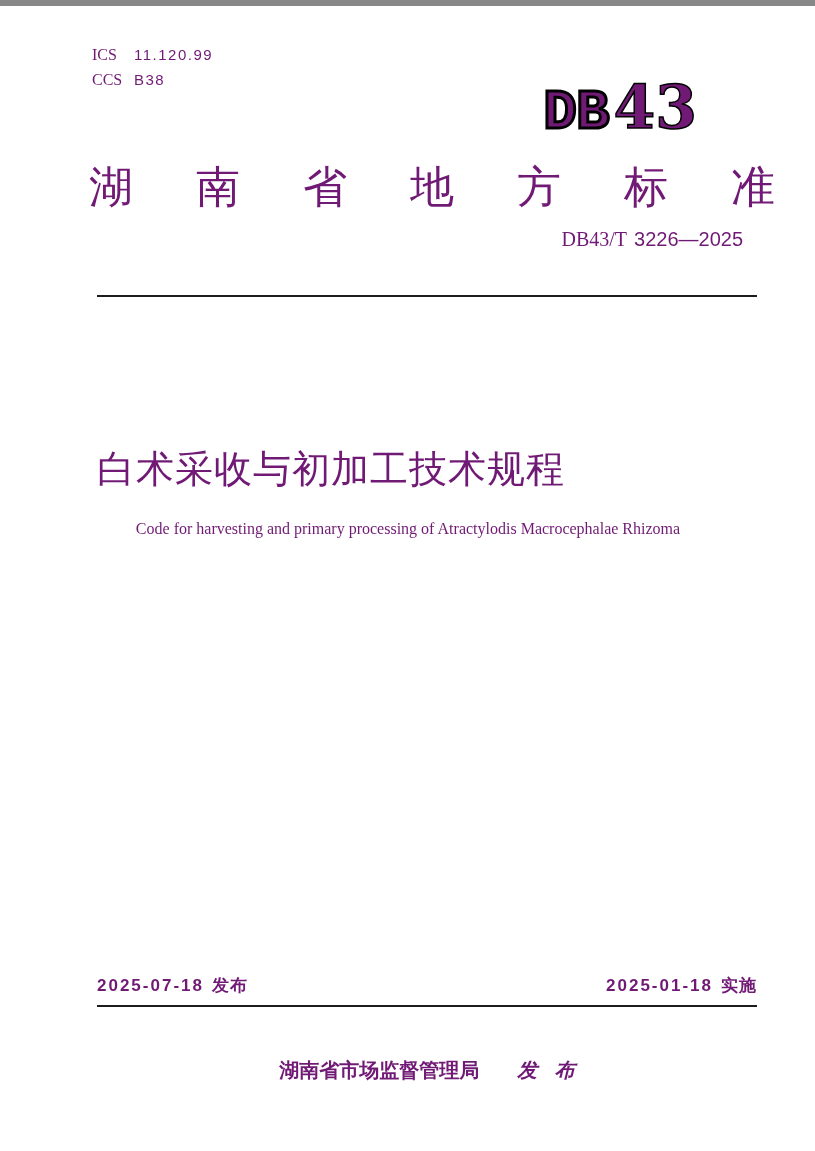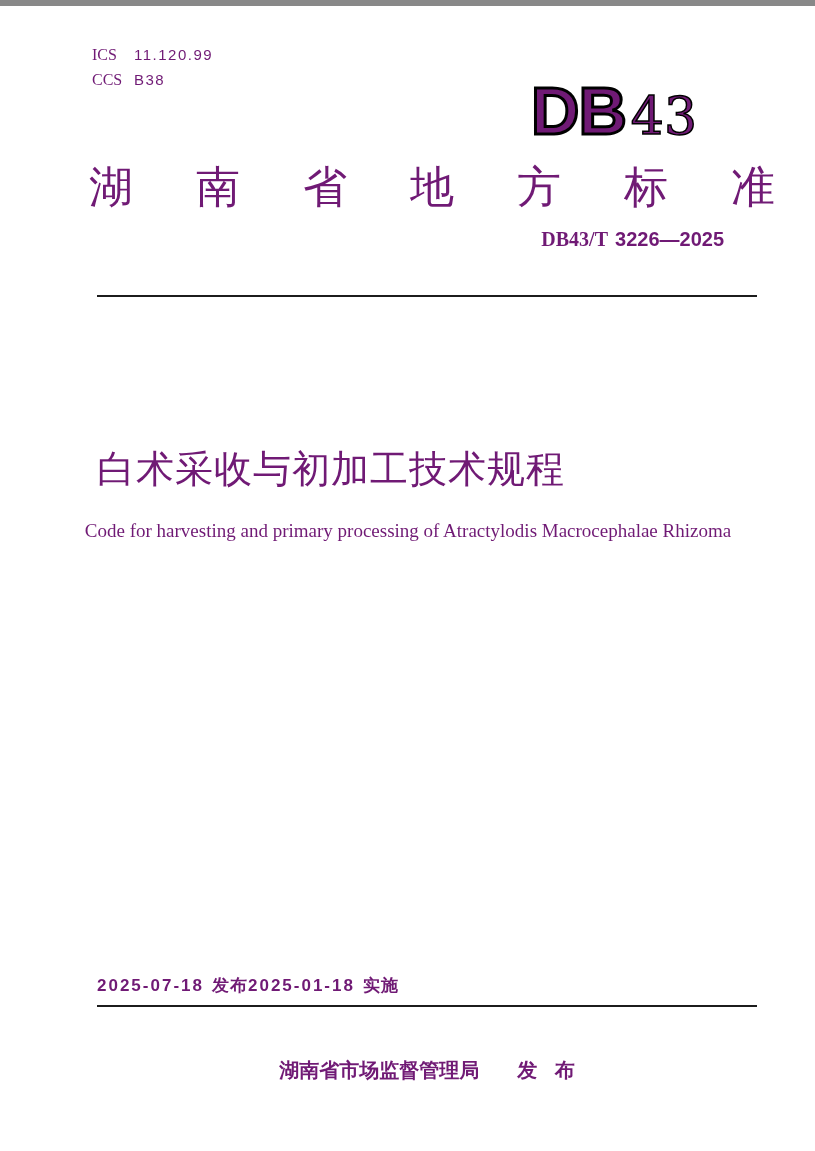--- a/index.html
+++ b/index.html
@@ -13,67 +13,67 @@
     overflow:hidden;
   }
   
   .ics-block{position:absolute;left:92px;top:36px;}
   .code-row{height:25px;line-height:25px;white-space:nowrap;}
   .code-label{font-family:"Liberation Serif",serif;font-size:16px;display:inline-block;min-width:36px;}
   .code-value{font-family:"Liberation Sans",sans-serif;font-size:15px;letter-spacing:1.5px;margin-left:6px;}
   
   .logo{position:absolute;top:66px;right:118px;white-space:nowrap;line-height:normal;}
   .logo-db{
-    font-family:Liberation Sans, sans-serif;font-weight:bold;font-size:67px;
+    font-family:Liberation Mono, monospace;font-weight:bold;font-size:56px;
     -webkit-text-stroke:3px #000;letter-spacing:-1px;
   }
   .logo-43{
-    font-family:"DejaVu Serif",serif;font-weight:normal;font-size:52px;
+    font-family:"DejaVu Serif",serif;font-weight:bold;font-size:60px;
     -webkit-text-stroke:1.5px #000;margin-left:5px;
   }
   
   .standard-type{
     position:absolute;left:89px;top:157px;
     font-size:44px;line-height:1.1;letter-spacing:63px;white-space:nowrap;
   }
   
   .standard-number{
-    position:absolute;top:221px;right:91px;
-    font-size:20px;line-height:1.2;white-space:nowrap;font-weight:bold;
+    position:absolute;top:221px;right:72px;
+    font-size:20px;line-height:1.2;white-space:nowrap;
   }
   .std-prefix{font-family:"Liberation Serif",serif;}
   .std-code{font-family:"Liberation Sans",sans-serif;margin-left:7px;}
   
   .rule{position:absolute;left:97px;width:660px;height:0;border-top:2px solid #1c1c1c;}
   .rule-top{top:289px;}
   .rule-bottom{top:999px;}
   
   .title-cn{
     position:absolute;left:97px;top:441px;width:660px;
     font-size:38px;letter-spacing:1px;line-height:1.2;white-space:nowrap;
   }
   .title-en{
     position:absolute;left:48px;top:512px;width:720px;
-    text-align:center;font-family:"Liberation Serif",serif;font-size:19px;line-height:1.4;
+    text-align:center;font-family:"Liberation Serif",serif;font-size:16px;line-height:1.4;
   }
   
   .dates-row{
     position:absolute;left:97px;top:968px;width:660px;
-    display:flex;align-items:baseline;
+    display:flex;justify-content:space-between;align-items:baseline;
     font-weight:bold;font-size:17px;line-height:1.4;white-space:nowrap;
   }
   .date-value{letter-spacing:2px;}
   .date-label{margin-left:8px;letter-spacing:1px;}
   
   .publisher-row{
     position:absolute;left:97px;top:1051px;width:660px;
     display:flex;justify-content:center;align-items:center;
     font-weight:bold;font-size:20px;line-height:1.3;white-space:nowrap;
   }
-  .publish-action{margin-left:38px;word-spacing:12px;}
+  .publish-action{margin-left:38px;word-spacing:12px;font-style:italic;}
 </style>
 </head>
 <body>
 
 <div class="page">
 
   <div class="ics-block">
     <div class="code-row">
       <span class="code-label">ICS</span><span class="code-value">11.120.99</span>
     </div>

